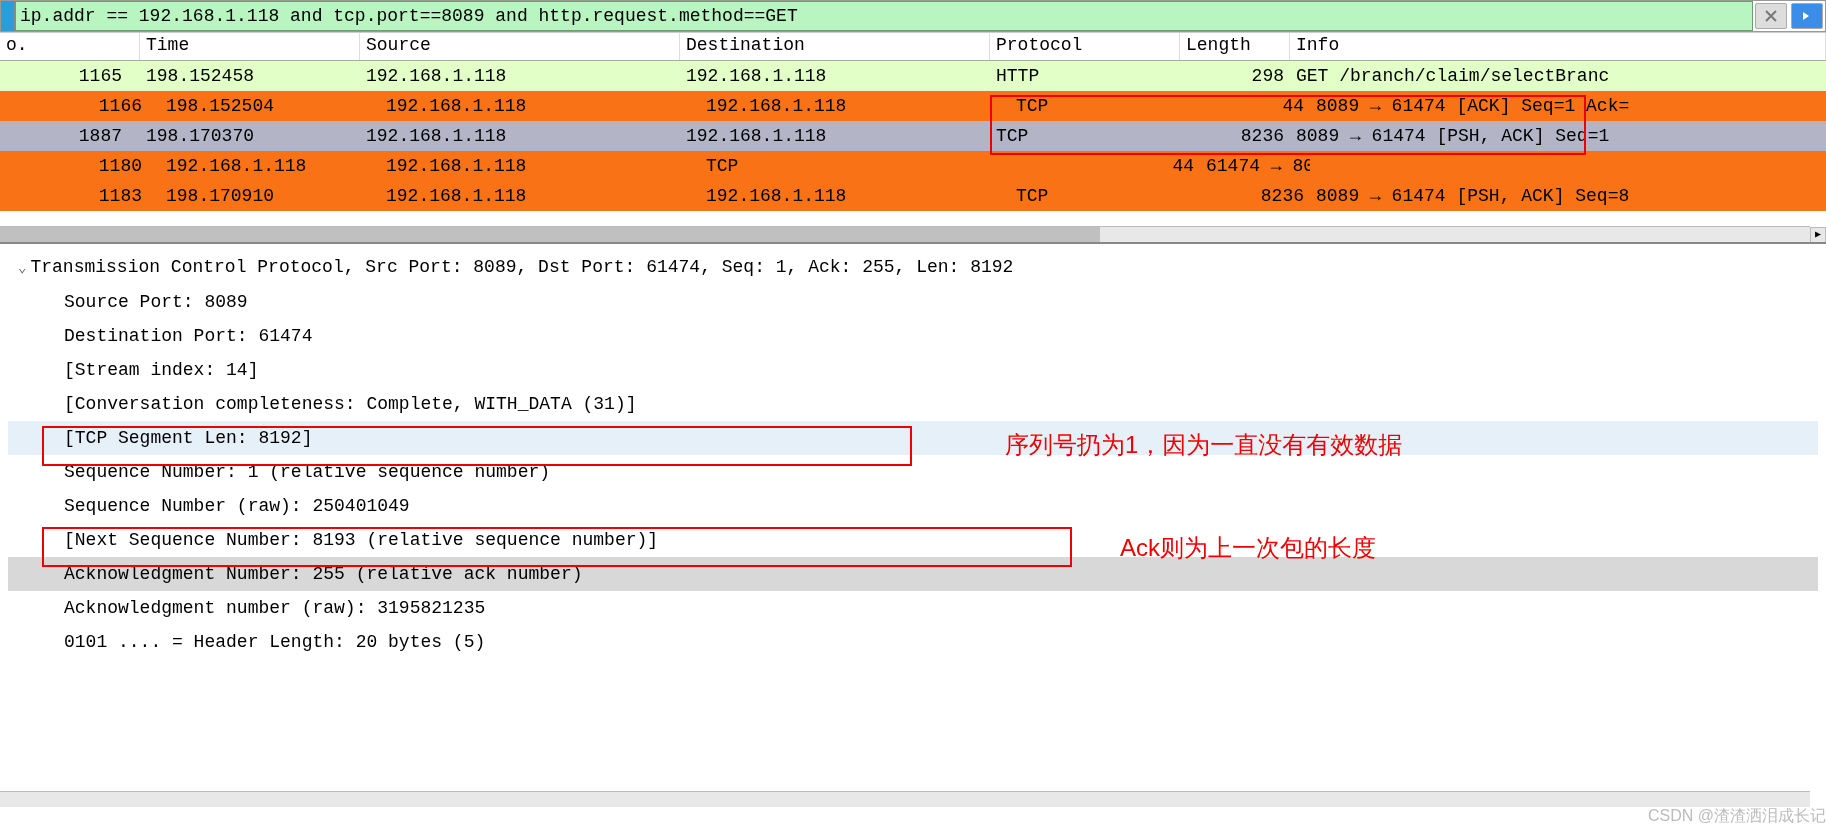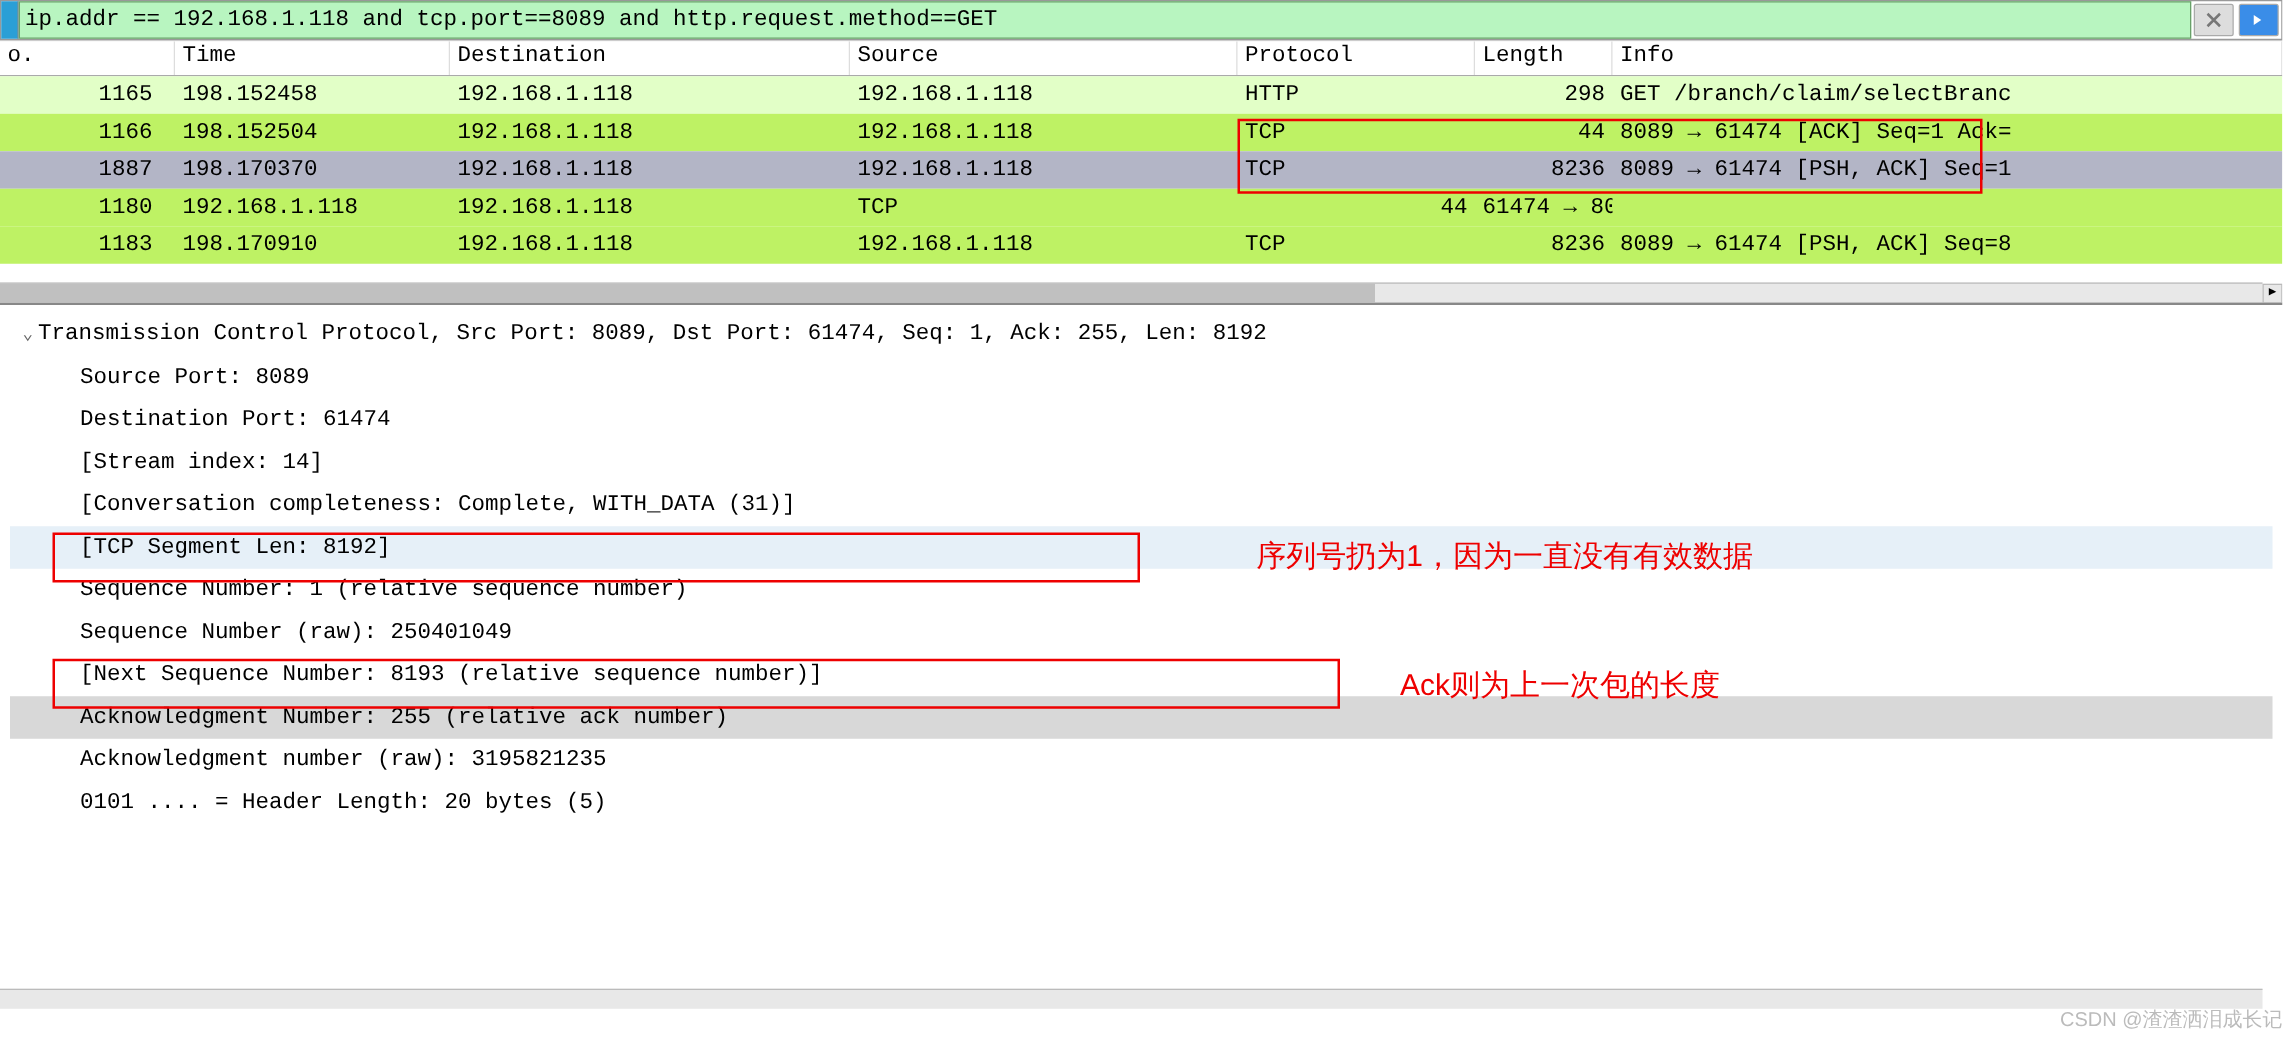--- a/index.html
+++ b/index.html
@@ -76,21 +76,21 @@
     display: grid;
     grid-template-columns: 140px 220px 320px 310px 190px 110px auto;
     height: 30px;
     line-height: 30px;
     white-space: nowrap;
   }
   .packet-row > div { padding: 0 6px; overflow: hidden; }
   .packet-row .num { text-align: right; padding-right: 18px; }
   .packet-row .len { text-align: right; padding-right: 6px; }
   .row-green { background: #e2ffc7; }
-  .row-lav { background: #bef264; }
+  .row-lav { background: #f97316; padding-left: 20px; }
   .row-sel { background: #b3b5c6; }
   .red-box-1 {
     position: absolute;
     border: 2px solid #e00;
     left: 990px;
     top: 62px;
     width: 596px;
     height: 60px;
     pointer-events: none;
   }
@@ -198,22 +198,22 @@
     <svg width="14" height="14" viewBox="0 0 14 14">
         <path d="M3 3 L9 7 L3 11 Z" fill="#fff"></path>
       </svg>
   </div>
 </div>
 
 <div class="packet-list">
   <div class="packet-header">
     <div>o.</div>
     <div>Time</div>
+    <div>Source</div>
     <div>Destination</div>
-    <div>Source</div>
     <div>Protocol</div>
     <div>Length</div>
     <div>Info</div>
   </div>
   <div class="packet-rows">
     <div class="packet-row row-green">
       <div class="num">1165</div>
       <div>198.152458</div>
       <div>192.168.1.118</div>
       <div>192.168.1.118</div>

